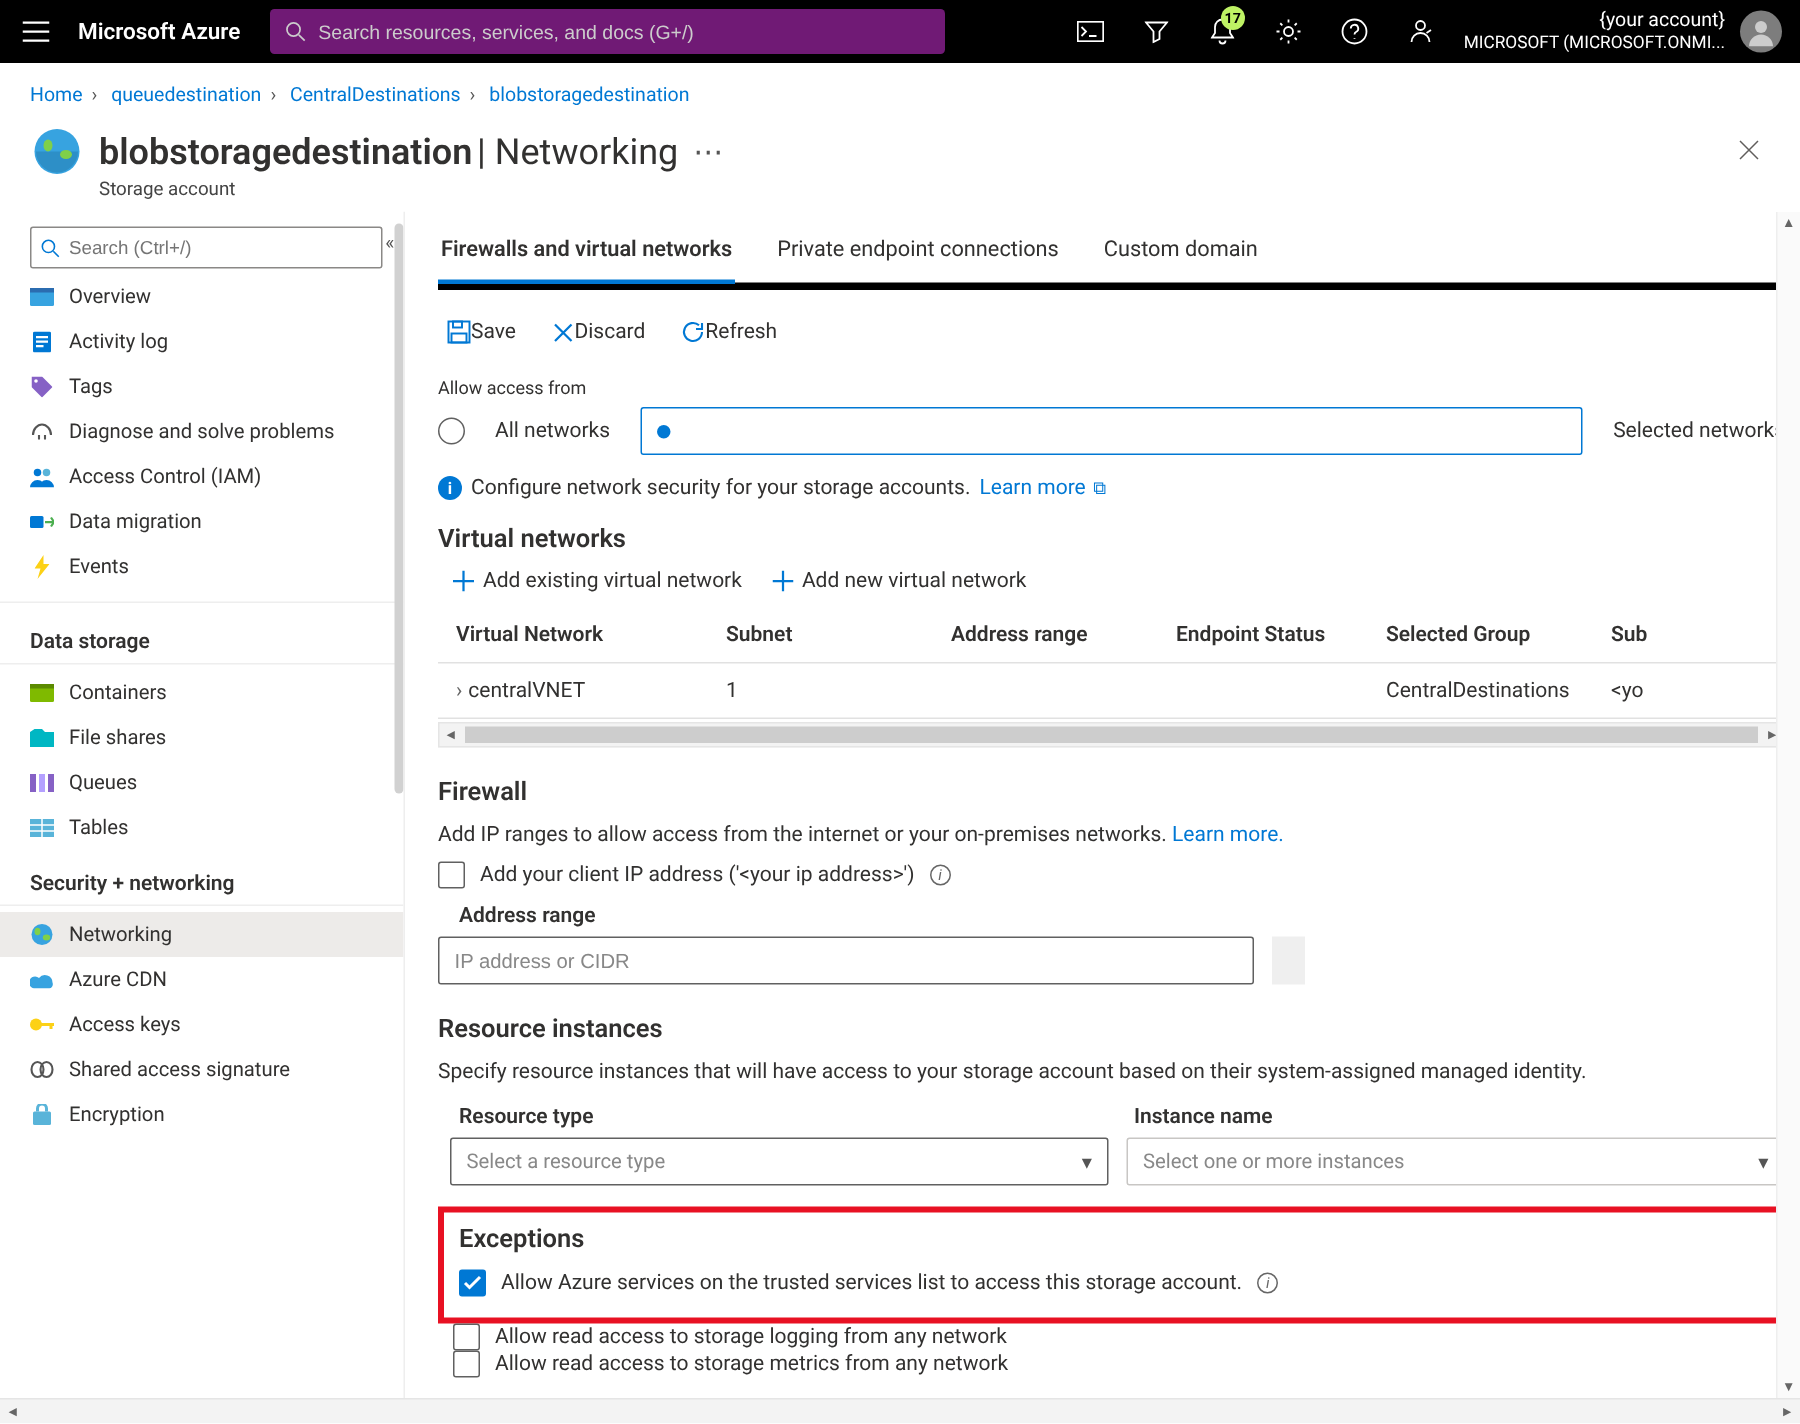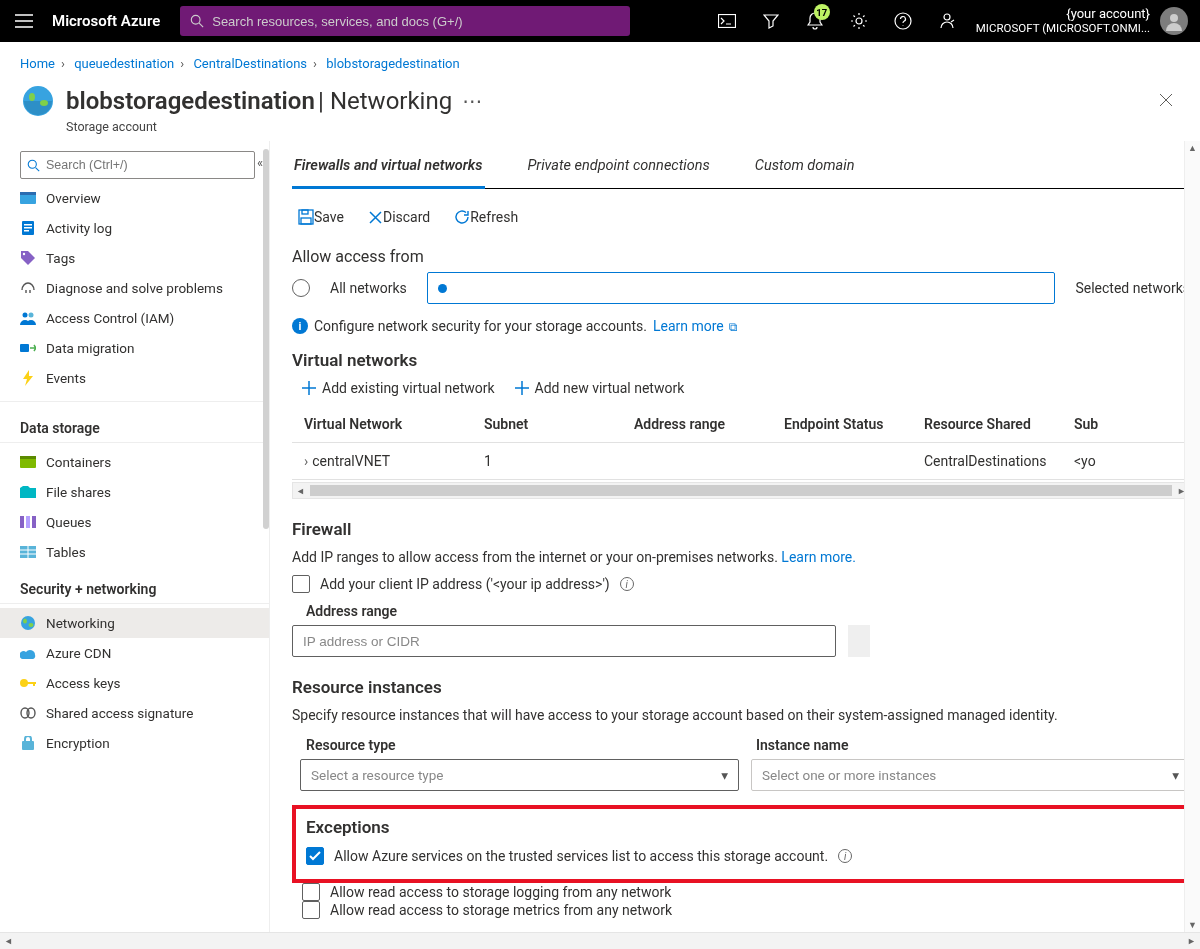--- a/index.html
+++ b/index.html
@@ -114,35 +114,35 @@
   }
   .fake-vscroll {
     position:absolute; right:0; top:0; bottom:0; width:16px;
     border-left:1px solid #eee; background:#fafafa;
     display:flex; flex-direction:column; align-items:center;
   }
   .fake-vscroll .up, .fake-vscroll .down {
     font-size:9px; color:#666; padding:2px 0;
   }
   .tabs {
-    display:flex; gap:41px; border-bottom:1px solid #000000; margin-bottom:12px;font-style:italic;
+    display:flex; gap:26px; border-bottom:5px solid #000000; margin-bottom:12px;
   }
   .tab {
     padding: 10px 2px 12px 2px; font-size:14.5px; cursor:pointer; color:#323130;
   }
   .tab.active {
     border-bottom:3px solid #0078d4; font-weight:600; margin-bottom:-1px;
   }
   .cmdbar { display:flex; gap:12px; padding: 4px 0 14px 0; }
   .cmd {
     display:flex; align-items:center; gap:0; font-size:14px; cursor:pointer; color:#323130;
     padding:4px 6px;
   }
   .cmd svg { stroke:#0078d4; }
-  .section-label { font-size:16px; color:#323130; margin:4px 0 6px; }
+  .section-label { font-size:12px; color:#323130; margin:4px 0 6px; }
   .radio-row { display:flex; gap:20px; align-items:center; margin-bottom:14px; font-size:14px; }
   .radio {
     width:18px; height:18px; border:1.5px solid #606060; border-radius:50%;
     display:inline-flex; align-items:center; justify-content:center; cursor:pointer;
   }
   .radio.sel { border-color:#0078d4; }
   .radio.sel::after { content:""; width:9px; height:9px; border-radius:50%; background:#0078d4; }
   .info-row { display:flex; align-items:center; gap:6px; font-size:14px; margin-bottom:16px; }
   .info-row .circ {
     width:16px; height:16px; border-radius:50%; background:#0078d4; color:#fff;
@@ -518,21 +518,21 @@
           </svg>
           <span style="color:#323130">Add new virtual network</span>
         </span>
     </div>
     <div class="table">
       <div class="hd">
         <span>Virtual Network</span>
         <span>Subnet</span>
         <span>Address range</span>
         <span>Endpoint Status</span>
-        <span>Resource Shared</span>
+        <span>Selected Group</span>
         <span>Sub</span>
       </div>
       <div class="row">
         <span><span class="chev">›</span><span>centralVNET</span></span>
         <span>1</span>
         <span></span>
         <span></span>
         <span>CentralDestinations</span>
         <span>&lt;yo</span>
       </div>

